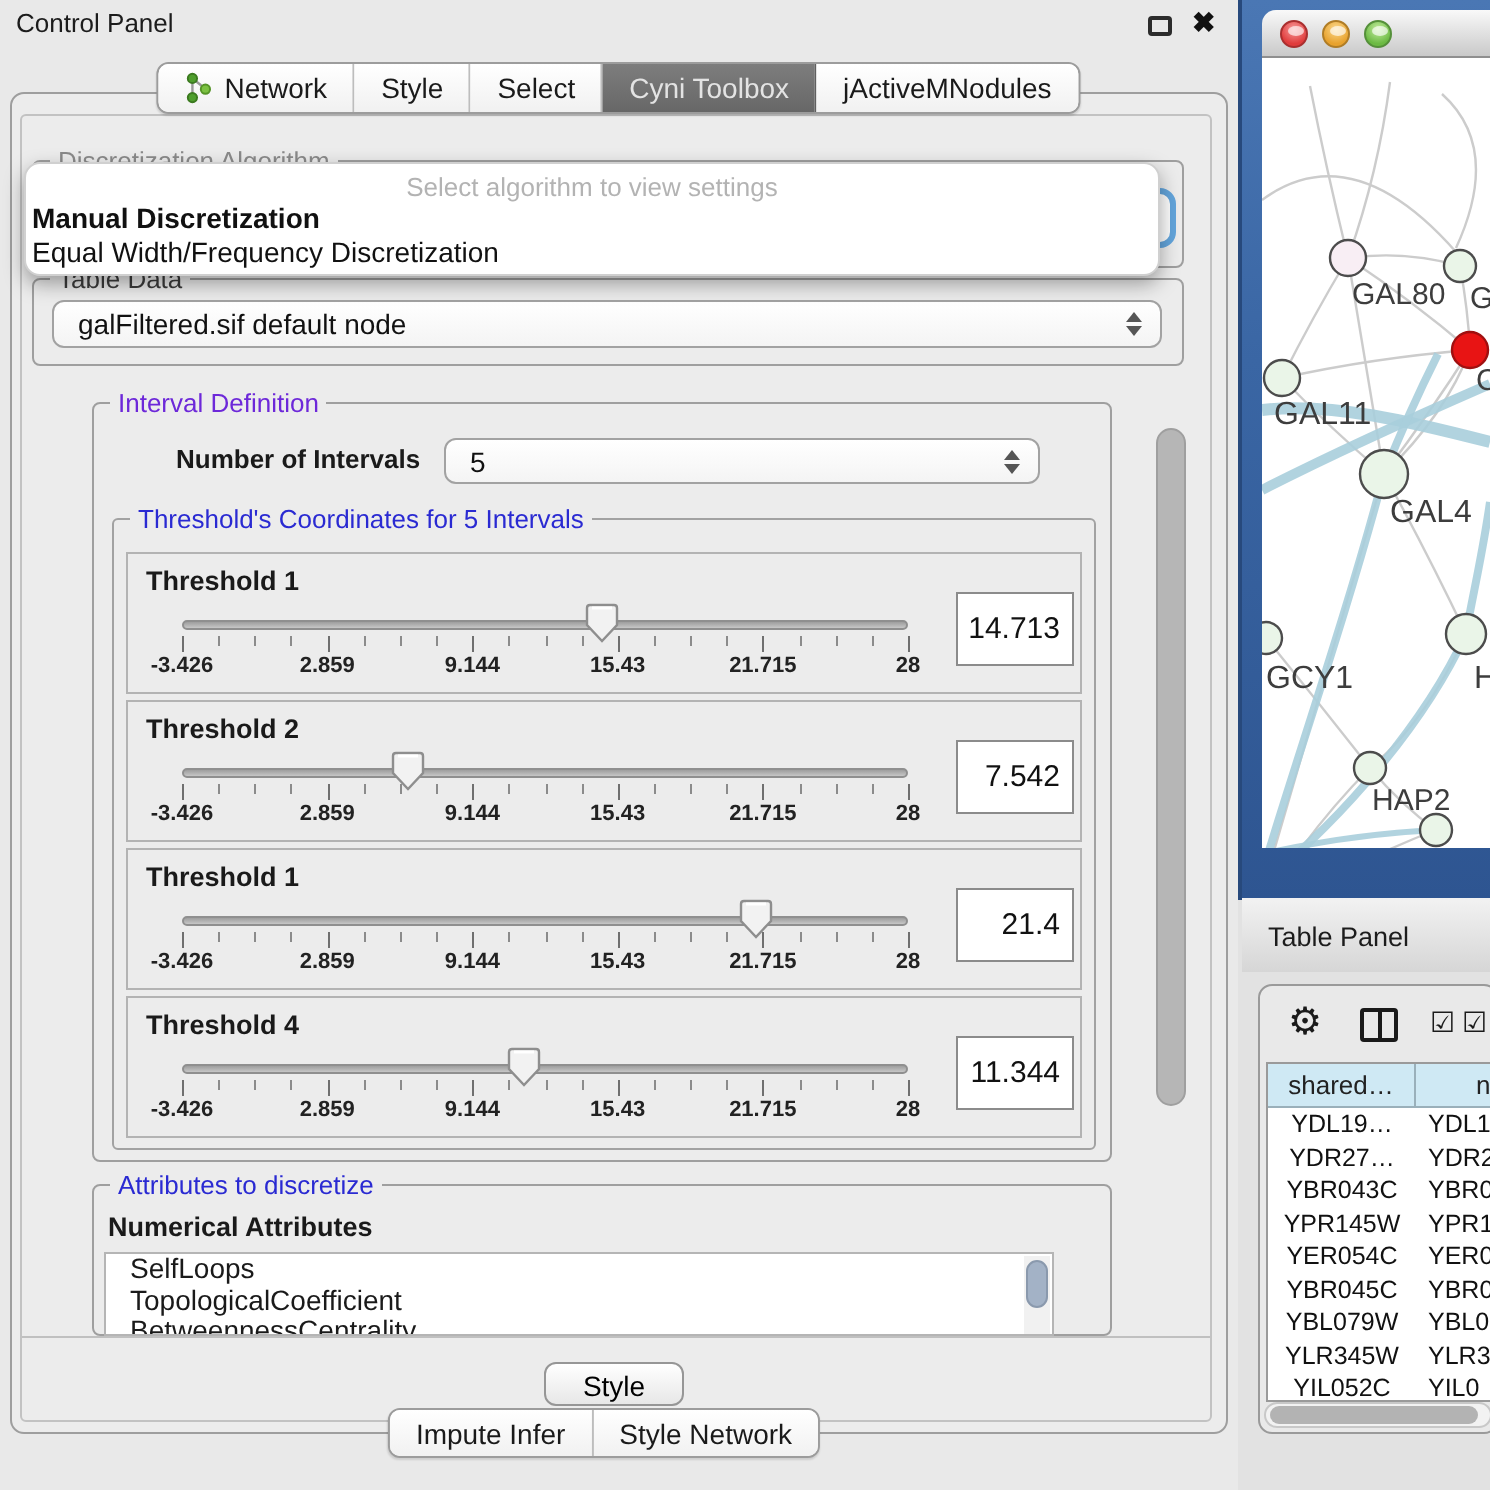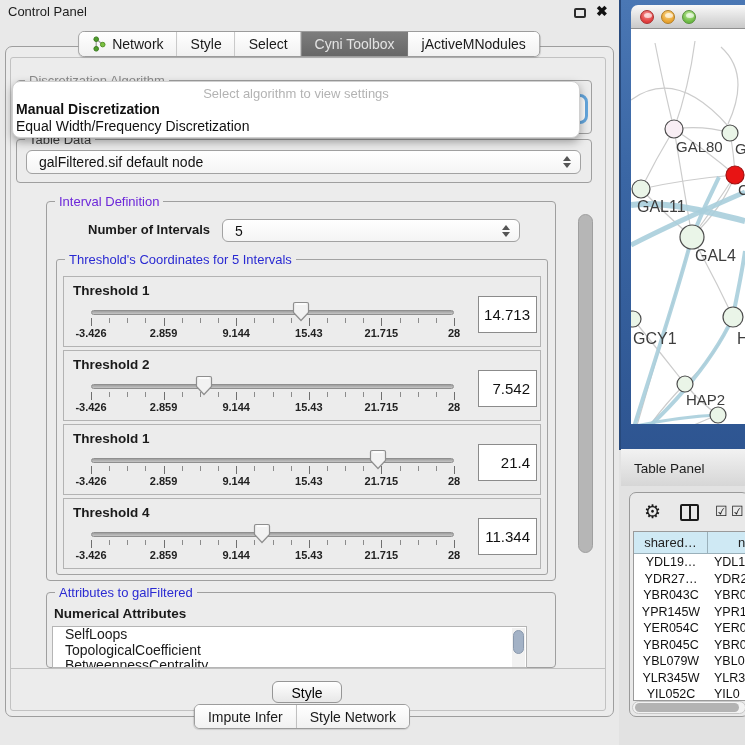--- a/index.html
+++ b/index.html
@@ -328,21 +328,21 @@
         <span class="t-ticklab" style="left: 364px;">28</span>
         <div class="t-thumb" style="left: 188.607px;"><svg width="18" height="21" viewBox="0 0 18 21">
             <path d="M3 1.5 H15 Q16.5 1.5 16.5 3 V11.5 L9 19.5 L1.5 11.5 V3 Q1.5 1.5 3 1.5 Z" fill="#f2f2f2" stroke="#8e8e8e" stroke-width="1.2"></path>
             <path d="M4 3 H14" stroke="#ffffff" stroke-width="1.5"></path>
           </svg></div>
         <div class="t-field">11.344</div>
       </div>
     </div>
 
   <div class="abs group attr-group">
-    <span class="group-title attr-title">Attributes to galFiltered</span>
+    <span class="group-title attr-title">Attributes to discretize</span>
   </div>
   <div class="abs attr-sub">Numerical Attributes</div>
   <div class="abs attr-list">
     <div id="attr-items">
         <div class="attr-item">SelfLoops</div>
         <div class="attr-item">TopologicalCoefficient</div>
         <div class="attr-item">BetweennessCentrality</div>
       </div>
     <div class="attr-scroll">
         <div class="attr-thumb"></div>

